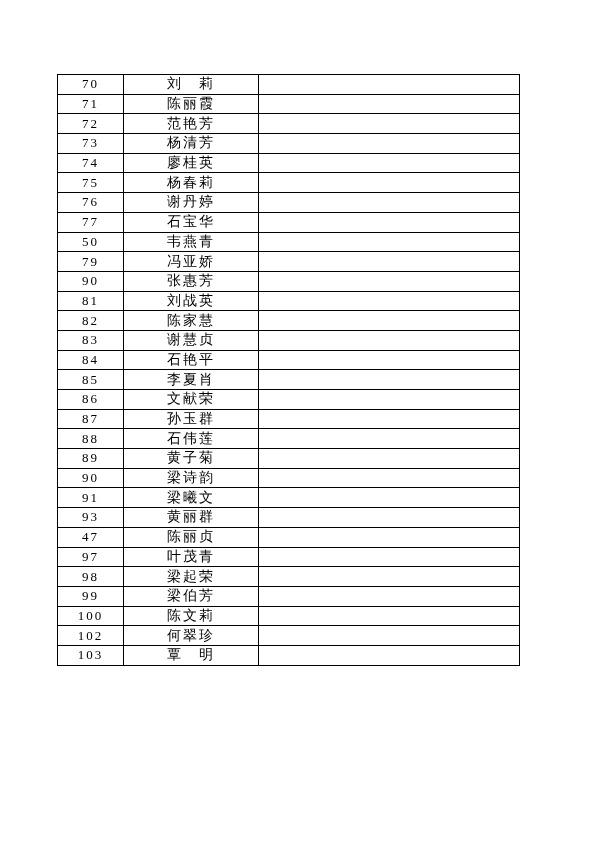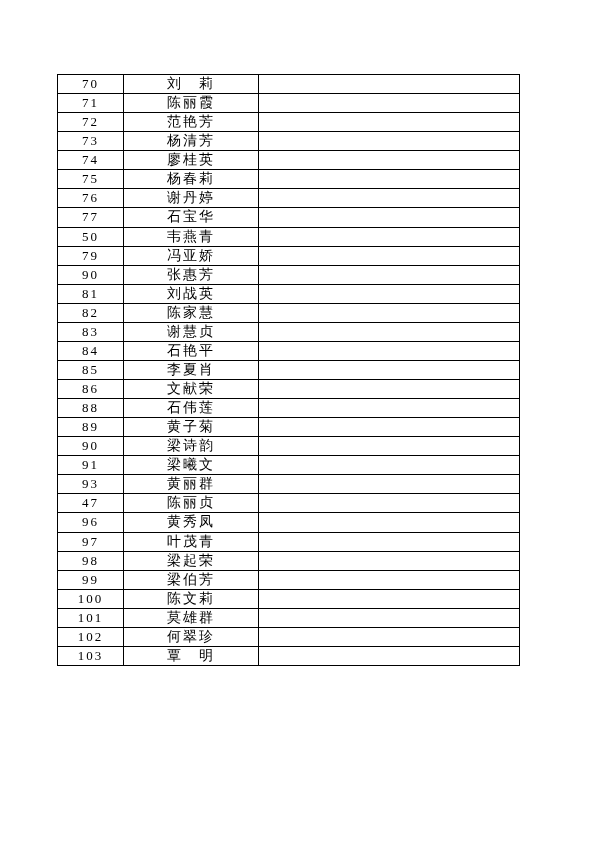--- a/index.html
+++ b/index.html
@@ -154,20 +154,25 @@
     <td class="cell-name">李夏肖</td>
     <td class="cell-blank"></td>
   </tr>
 
   <tr>
     <td class="cell-num">86</td>
     <td class="cell-name">文献荣</td>
     <td class="cell-blank"></td>
   </tr>
 
+  <tr>
+    <td class="cell-num">87</td>
+    <td class="cell-name">孙玉群</td>
+    <td class="cell-blank"></td>
+  </tr>
 
   <tr>
     <td class="cell-num">88</td>
     <td class="cell-name">石伟莲</td>
     <td class="cell-blank"></td>
   </tr>
 
   <tr>
     <td class="cell-num">89</td>
     <td class="cell-name">黄子菊</td>
@@ -193,25 +198,20 @@
     <td class="cell-blank"></td>
   </tr>
 
   <tr>
     <td class="cell-num">47</td>
     <td class="cell-name">陈丽贞</td>
     <td class="cell-blank"></td>
   </tr>
 
 
-  <tr>
-    <td class="cell-num">96</td>
-    <td class="cell-name">黄秀凤</td>
-    <td class="cell-blank"></td>
-  </tr>
 
   <tr>
     <td class="cell-num">97</td>
     <td class="cell-name">叶茂青</td>
     <td class="cell-blank"></td>
   </tr>
 
   <tr>
     <td class="cell-num">98</td>
     <td class="cell-name">梁起荣</td>
@@ -223,25 +223,20 @@
     <td class="cell-name">梁伯芳</td>
     <td class="cell-blank"></td>
   </tr>
 
   <tr>
     <td class="cell-num">100</td>
     <td class="cell-name">陈文莉</td>
     <td class="cell-blank"></td>
   </tr>
 
-  <tr>
-    <td class="cell-num">101</td>
-    <td class="cell-name">莫雄群</td>
-    <td class="cell-blank"></td>
-  </tr>
 
   <tr>
     <td class="cell-num">102</td>
     <td class="cell-name">何翠珍</td>
     <td class="cell-blank"></td>
   </tr>
 
   <tr>
     <td class="cell-num">103</td>
     <td class="cell-name">覃　明</td>

